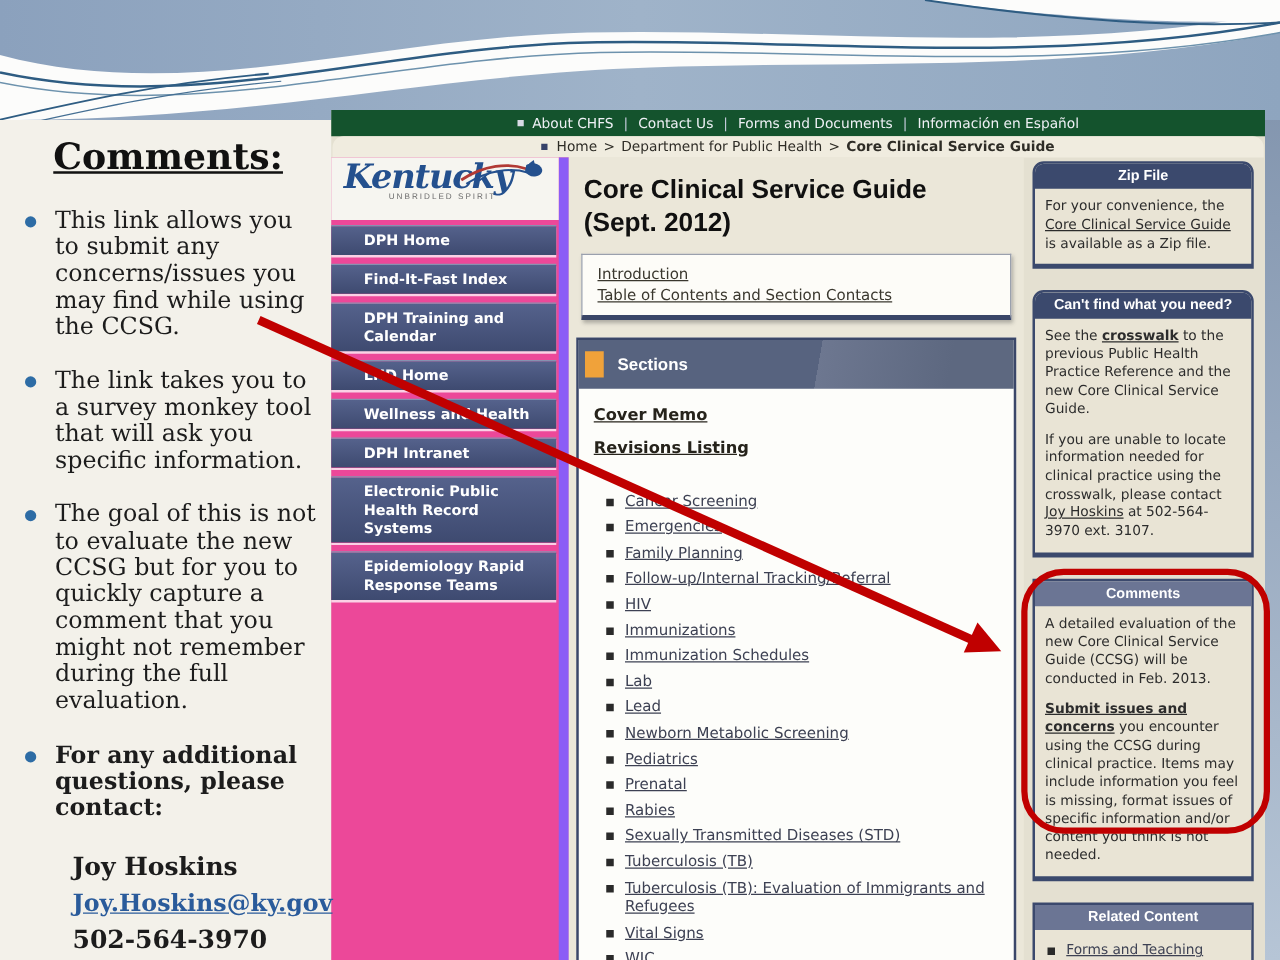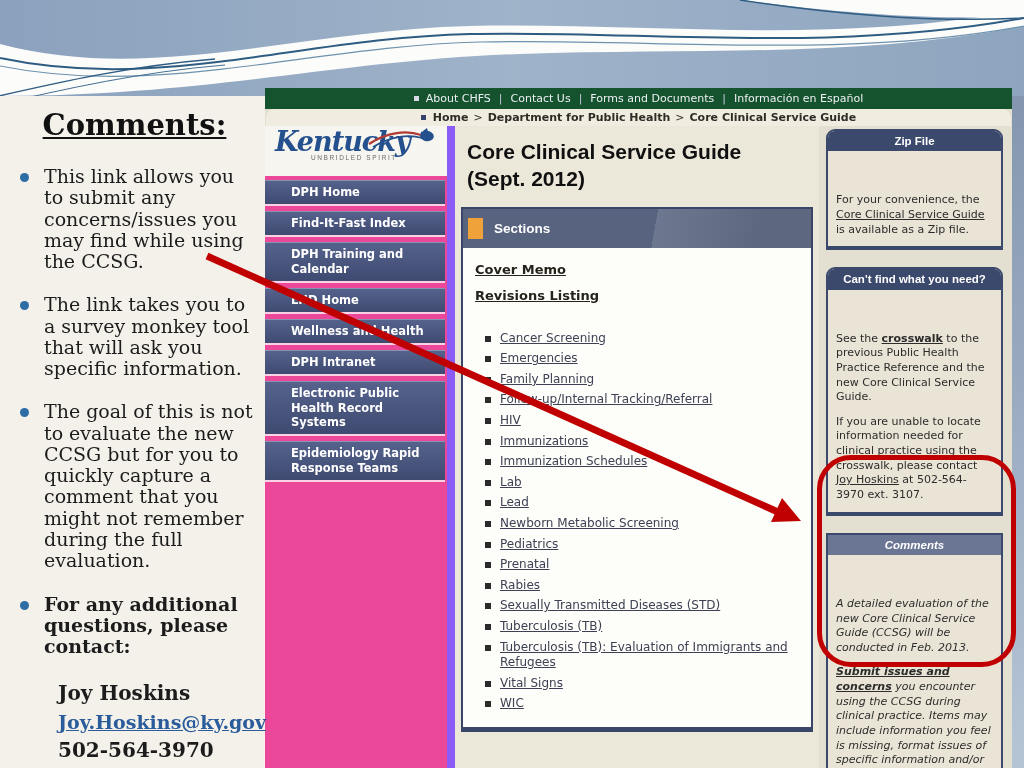--- a/index.html
+++ b/index.html
@@ -45,21 +45,21 @@
     align-items: center; justify-content: center; font-size: 11px;
   }
   .topbar a { color: #eef0f5; text-decoration: none; }
   .topbar .sep { margin: 0 8px; color: #c3c9da; }
   .wsq { width: 5px; height: 5px; background: #d8dbe5; display: inline-block; margin-right: 7px; }
   .nsq { width: 5px; height: 5px; background: #36426a; display: inline-block; margin-right: 7px; }
   .crumbbar {
     height: 17px; background: #f0ecdf; border-radius: 9px 9px 0 0; margin: 0 1px;
     display: flex; align-items: center; justify-content: center; font-size: 11px; color: #2e2c26;
   }
-  .crumbbar a { color: #2e2c26; text-decoration: none; font-weight: bold; }
+  .crumbbar a { color: #2e2c26; text-decoration: none; }
   .crumbbar .sep { margin: 0 5px; }
   .crumb-current { font-weight: bold; }
   .bodyrow { display: flex; height: 642px; }
   
   .nav-col { width: 190px; background: #ec4899; border-right: 8px solid #8b5cf6; }
   .logo-box { height: 50px; background: #f6f5f0; position: relative; padding: 1px 6px 0 10px; margin-bottom: 4px; }
   .logo-name {
     font-family: "DejaVu Serif", serif; font-style: italic; font-weight: bold;
     color: #24508e; font-size: 27px; line-height: 1.1; letter-spacing: -1px;
   }
@@ -101,26 +101,26 @@
   .sec-list a { font-size: 12px; color: #3d4153; text-decoration: underline; line-height: 1.3; }
   
   .side-col { width: 193px; padding: 3px 9px 0 7px; }
   .sbox { border: 2px solid #3b496d; border-bottom-width: 4px; margin-bottom: 17px; background: #e9e4d5; }
   .sbox.rounded { border-radius: 9px 9px 0 0; overflow: hidden; }
   .sbox-head {
     background: #3b496d; color: #fff; font-weight: bold; font-size: 11.5px;
     text-align: center; padding: 3px 6px; line-height: 1.25; font-family: "Liberation Sans", sans-serif;
   }
   .sbox.alt .sbox-head { background: #6b7594; }
-  .sbox-body { padding: 7px 7px 9px 8px; font-size: 11px; color: #2c2c2c; line-height: 1.33; margin-top: 35px; }
+  .sbox-body { padding: 7px 7px 9px 8px; font-size: 11px; color: #2c2c2c; line-height: 1.33; }
   .sbox-body p { margin-bottom: 10px; }
   .sbox-body p:last-child { margin-bottom: 0; }
   .sbox-body a { color: #2c2c2c; text-decoration: underline; }
   .sbox-body a.strong { font-weight: bold; }
-  .comments-box { margin-top: 10px; font-style: italic; }
+  .comments-box { margin-top: 10px; }
   .rel-list { list-style: none; padding: 2px 0 0 2px; }
   .rel-list li { display: flex; margin-bottom: 6px; }
   .rel-list a { font-size: 11px; color: #3d4153; text-decoration: underline; line-height: 1.3; }
   
   .arrow-overlay { position: absolute; left: 0; top: 0; z-index: 6; pointer-events: none; }
   .red-circle {
     position: absolute; left: 817px; top: 455px; width: 199px; height: 212px;
     border: 5px solid #c00000; border-radius: 34px; z-index: 6; pointer-events: none;
   }
 </style>
@@ -208,20 +208,24 @@
         <div class="nav-btn">Electronic Public Health Record Systems</div>
         <div class="nav-btn">Epidemiology Rapid Response Teams</div>
       </div>
 
       <div class="main-col">
         <div class="page-title">
           <div>Core Clinical Service Guide</div>
           <div>(Sept. 2012)</div>
         </div>
 
+        <div class="intro-box">
+          <a href="#">Introduction</a>
+          <a href="#">Table of Contents and Section Contacts</a>
+        </div>
 
         <div class="sections-box">
           <div class="sections-head">
             <div class="orange-sq"></div>
             <span class="sections-label">Sections</span>
           </div>
           <div class="sections-body">
             <a href="#" class="feat-link">Cover Memo</a>
             <a href="#" class="feat-link">Revisions Listing</a>
             <ul class="sec-list">

